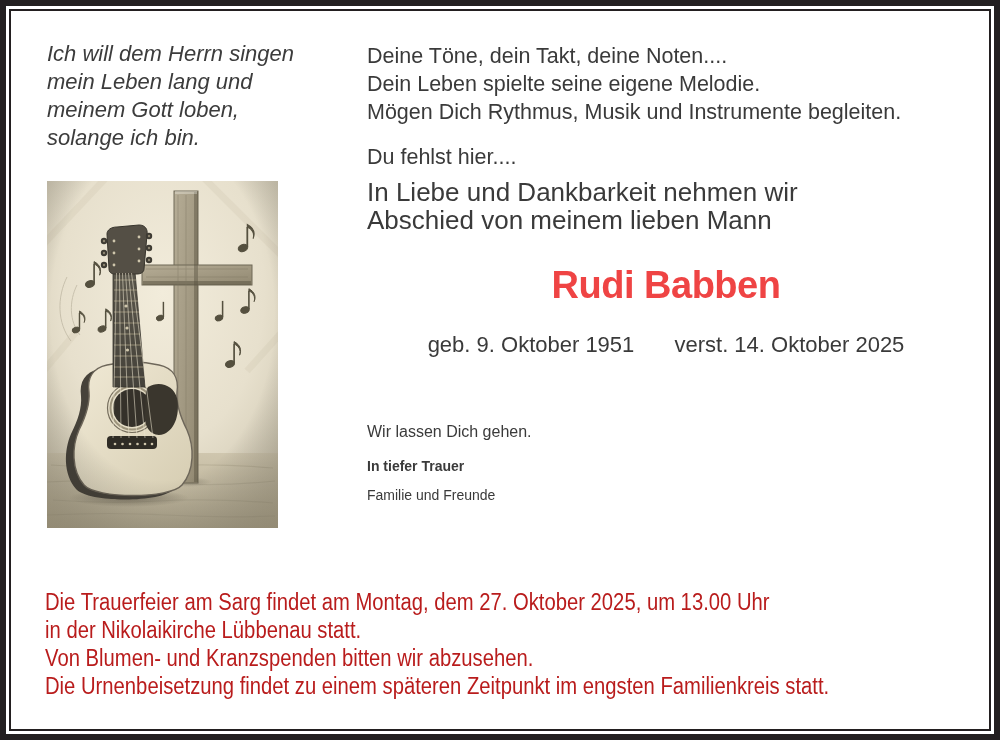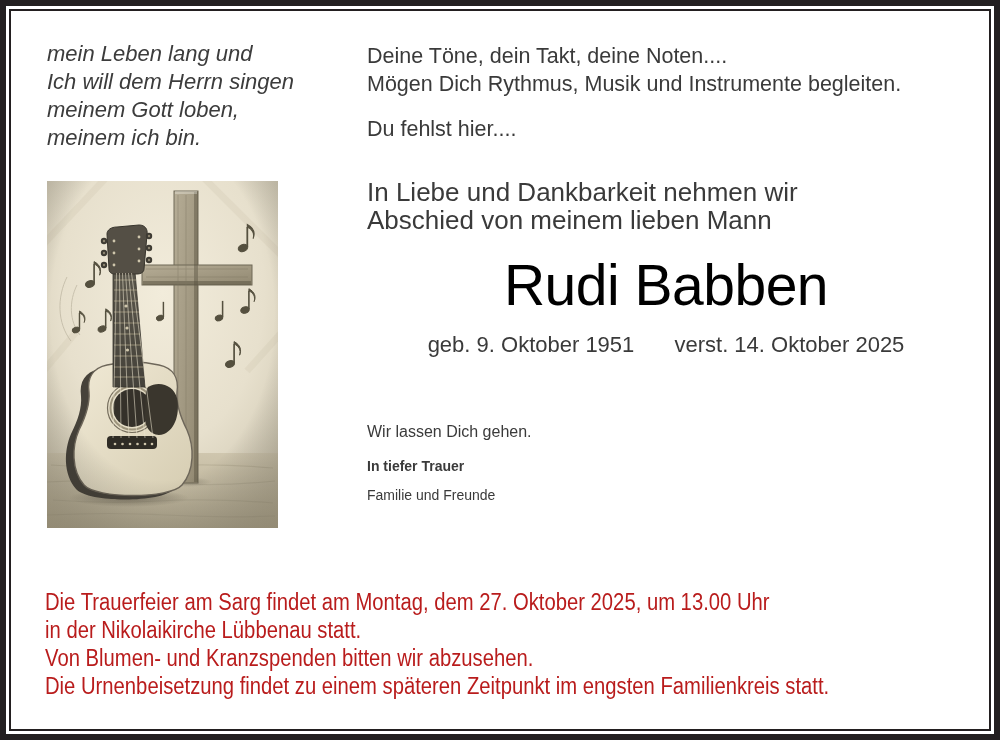--- a/index.html
+++ b/index.html
@@ -25,46 +25,46 @@
   }
   .memorial{left:47px;top:181px;width:231px;height:347px;}
   .memorial svg{display:block;width:231px;height:347px;}
 
   .eulogy{left:367px;top:42px;font-size:21.5px;line-height:28px;}
   .eulogy .closing{margin-top:17px;}
   .announcement{left:367px;top:178px;font-size:26px;line-height:28px;}
 
   .name-row{left:367px;top:257px;width:598px;text-align:center;}
   .deceased-name{
-    font-size:57px;line-height:57px;font-weight:400;
-    letter-spacing:-0.5px;color:#000000;white-space:nowrap;
+    font-size:38px;line-height:57px;font-weight:700;
+    letter-spacing:-0.5px;color:#ef4444;white-space:nowrap;
   }
   .dates-row{left:367px;top:332px;width:598px;text-align:center;font-size:22px;line-height:26px;white-space:nowrap;}
   .dates-row .birth{display:inline-block;margin-right:34px;}
   .dates-row .death{display:inline-block;}
 
   .farewell{left:367px;top:418px;font-size:16px;line-height:28px;}
   .mourners{left:367px;top:452px;font-size:14px;line-height:28.5px;}
   .mourners .heading{font-weight:700;}
 
   .funeral{left:45px;top:588px;font-size:23px;line-height:28px;color:#b91c1c;}
   .funeral .cond{transform:scaleX(0.88);transform-origin:0 50%;white-space:nowrap;}
 </style>
 </head>
 <body>
 
 <div class="page">
   <div class="frame-outer"></div>
   <div class="frame-inner"></div>
 
   <div class="abs verse">
+    <div>Ich will dem Herrn singen</div>
     <div>mein Leben lang und</div>
-    <div>Ich will dem Herrn singen</div>
     <div>meinem Gott loben,</div>
-    <div>meinem ich bin.</div>
+    <div>solange ich bin.</div>
   </div>
 
   <div class="abs memorial">
     <svg viewBox="0 0 231 347" role="img" aria-label="Bleistiftzeichnung: Akustikgitarre lehnt an einem Holzkreuz, umgeben von Musiknoten">
       <defs>
         <radialGradient id="bgGrad" cx="50%" cy="32%" r="80%">
           <stop offset="0%" stop-color="#f2ecdb"></stop>
           <stop offset="55%" stop-color="#e7e0cd"></stop>
           <stop offset="100%" stop-color="#c9c1aa"></stop>
         </radialGradient>
@@ -236,20 +236,21 @@
         <use href="#note8" transform="translate(198,129) scale(0.95)"></use>
         <use href="#note8" transform="translate(183,183)"></use>
       </g>
 
       <rect x="0" y="0" width="231" height="347" fill="url(#vig)"></rect>
     </svg>
   </div>
 
   <div class="abs eulogy">
     <div>Deine Töne, dein Takt, deine Noten....</div>
+    <div>Dein Leben spielte seine eigene Melodie.</div>
     <div>Mögen Dich Rythmus, Musik und Instrumente begleiten.</div>
     <div class="closing">Du fehlst hier....</div>
   </div>
 
   <div class="abs announcement">
     <div>In Liebe und Dankbarkeit nehmen wir</div>
     <div>Abschied von meinem lieben Mann</div>
   </div>
 
   <div class="abs name-row">

